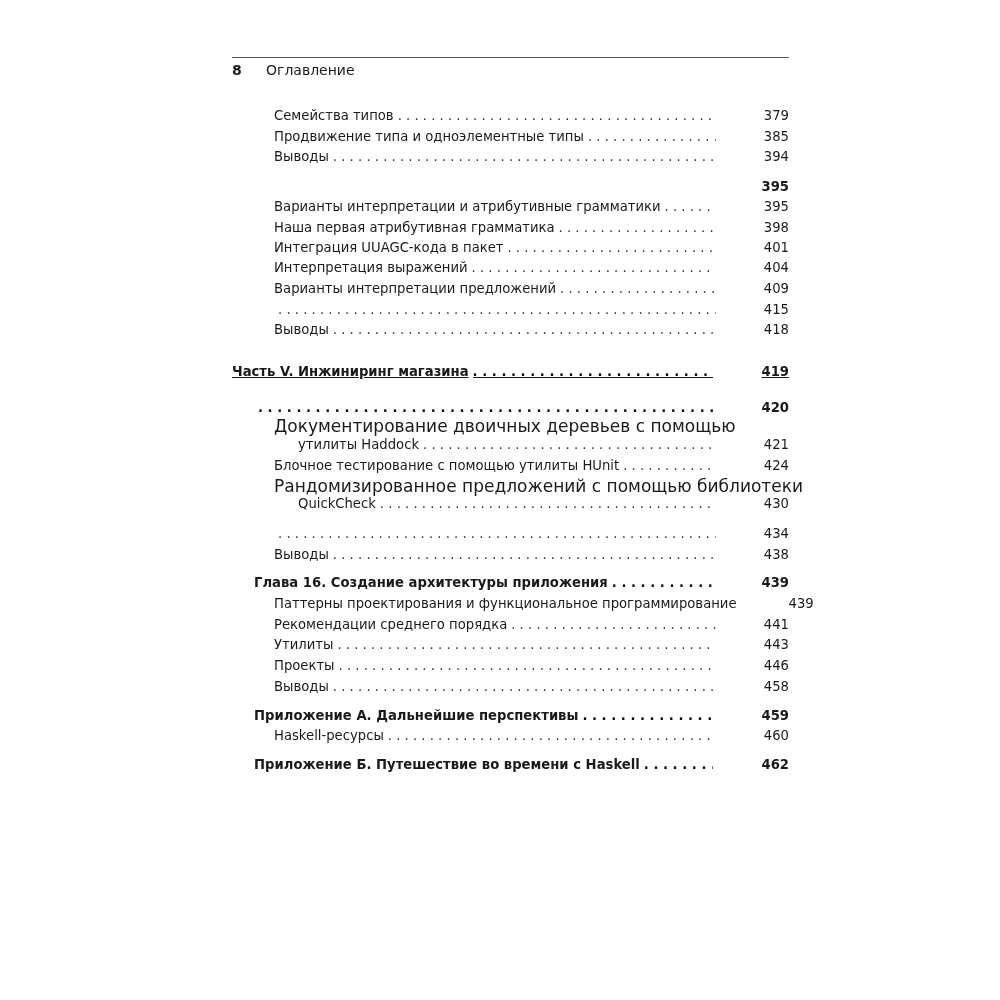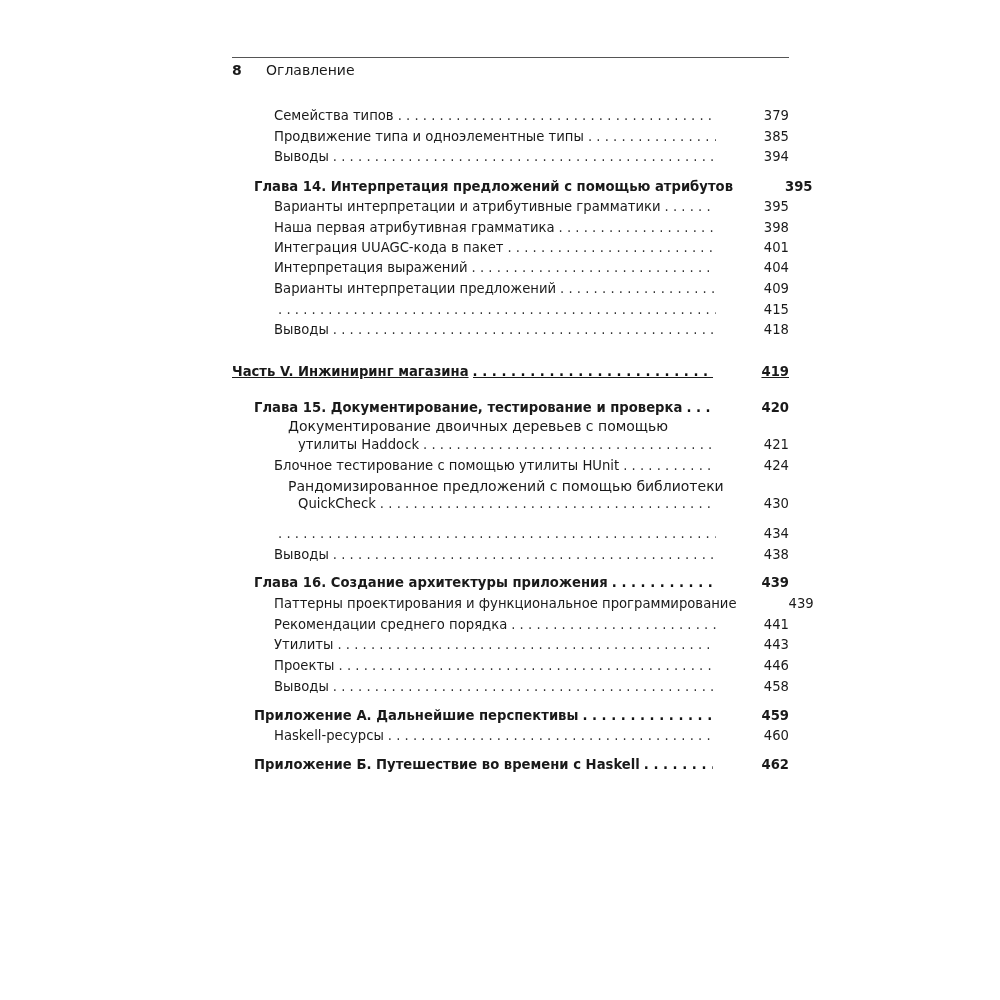--- a/index.html
+++ b/index.html
@@ -14,21 +14,21 @@
     .row .title { flex: 0 0 auto; }
     .row .dots { flex: 1 1 auto; overflow: hidden; letter-spacing: 0; margin: 0 4px;
                  color: #333; }
     .row .dots::before { content: ". . . . . . . . . . . . . . . . . . . . . . . . . . . . . . . . . . . . . . . . . . . . . . . . . . . . . . . . . . . . . . . . . . . . . . . . . . . . . . . . . . . . . . . . . . . . . . . . . . . . "; }
     .row .page { flex: 0 0 auto; text-align: right; margin-left: 44px; }
     .row.sec { padding-left: 42px; }
     .row.chap { padding-left: 22px; font-weight: bold; }
     .row.part { padding-left: 0; font-weight: bold; text-decoration: underline; }
     .row.bold .dots { color: #111; }
     .row.sub2 { padding-left: 66px; }
-    .cont { position: absolute; left: 56px; font-size: 14px; line-height: 17px; white-space: nowrap; }
+    .cont { position: absolute; left: 42px; font-size: 17px; line-height: 17px; white-space: nowrap; }
   </style>
 </head>
 <body>
 
 <div class="rule"></div>
 <div class="header">
   <span class="pno">8</span><span>Оглавление</span>
 </div>
 
 <div class="toc">
@@ -42,21 +42,20 @@
       <span class="dots"></span>
       <span class="page">385</span>
     </div>
   <div class="row sec" style="top:148px">
       <span class="title">Выводы</span>
       <span class="dots"></span>
       <span class="page">394</span>
     </div>
 
   <div class="row chap" style="top:178px">
-      <span class="title">Глава 14. Интерпретация предложений с помощью атрибутов</span>
       <span class="dots" style="visibility:hidden"></span>
       <span class="page">395</span>
     </div>
   <div class="row sec" style="top:198px">
       <span class="title">Варианты интерпретации и атрибутивные грамматики</span>
       <span class="dots"></span>
       <span class="page">395</span>
     </div>
   <div class="row sec" style="top:219px">
       <span class="title">Наша первая атрибутивная грамматика</span>
@@ -88,21 +87,20 @@
       <span class="page">418</span>
     </div>
 
   <div class="row part bold" style="top:363px">
       <span class="title">Часть V. Инжиниринг магазина</span>
       <span class="dots"></span>
       <span class="page">419</span>
     </div>
 
   <div class="row chap bold" style="top:399px">
-      <span class="title">Глава 15. Документирование, тестирование и проверка</span>
       <span class="dots"></span>
       <span class="page">420</span>
     </div>
   <div class="cont" style="top:418px">Документирование двоичных деревьев с помощью</div>
   <div class="row sub2" style="top:436px">
       <span class="title">утилиты Haddock</span>
       <span class="dots"></span>
       <span class="page">421</span>
     </div>
   <div class="row sec" style="top:457px">

